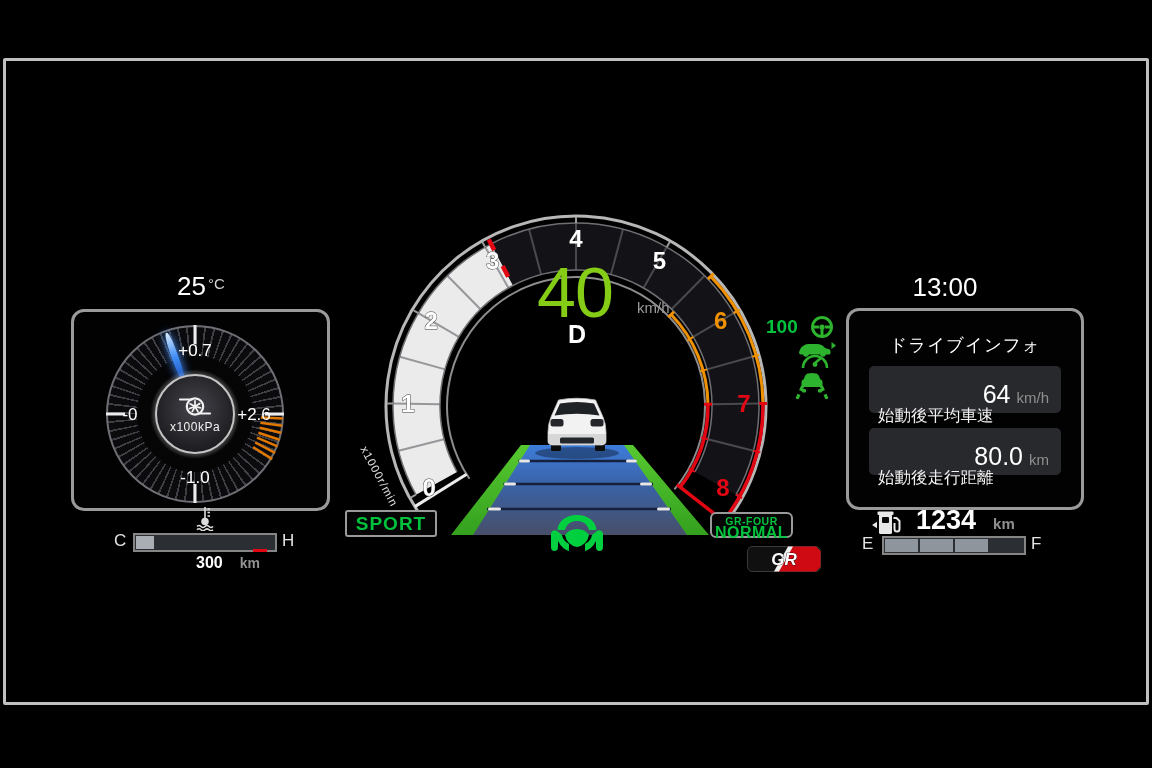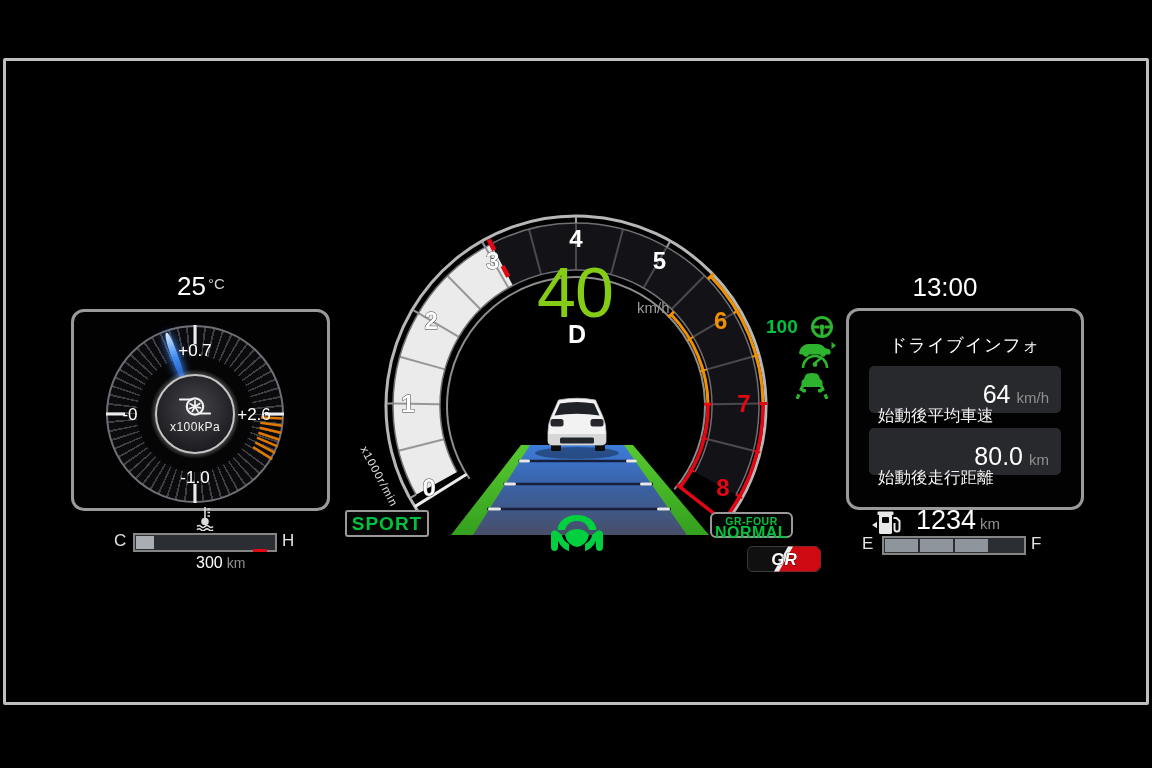--- a/index.html
+++ b/index.html
@@ -30,34 +30,34 @@
   .needle-pivot{position:absolute;left:121px;top:102px;width:0;height:0;}
   .needle{position:absolute;left:-3.5px;bottom:34px;width:7px;height:52px;border-radius:45%;
       background:linear-gradient(to top,#1b4fb4,#3f8cf5 50%,#d6ecff);
       box-shadow:0 0 8px 1px rgba(70,145,255,.85);}
   
   .bar{position:absolute;height:15px;border:2px solid #858585;background:#2b2e33;box-sizing:content-box;}
   .bar-fill{position:absolute;left:1px;top:1px;bottom:1px;background:#a9aeb5;}
   .bar-letter{position:absolute;font-size:17px;color:#e3e3e3;}
   .red-tick{position:absolute;right:8px;bottom:-2px;width:14px;height:3px;background:#e30613;}
   .fuel-seg{flex:1;margin:1px;}
-  .odo,.range{position:absolute;display:flex;align-items:baseline;gap:4px;}
+  .odo,.range{position:absolute;display:flex;align-items:baseline;gap:17px;font-weight:bold;}
   .odo .v{font-size:16px;} .odo .u{font-size:14px;color:#909090;}
   .range .v{font-size:27px;} .range .u{font-size:15px;color:#909090;}
   
   .speed{position:absolute;left:495px;top:258px;width:160px;text-align:center;font-size:70px;
          font-weight:400;letter-spacing:-1px;color:#84cc16;line-height:1;}
   .speed-unit{position:absolute;left:637px;top:299px;font-size:15px;color:#9a9a9a;}
   .gear{position:absolute;left:527px;top:320px;width:100px;text-align:center;font-size:25px;font-weight:700;}
   .rpm-unit{position:absolute;left:369px;top:444px;font-size:11.5px;color:#e0e0e0;letter-spacing:1px;
             transform:rotate(62deg);transform-origin:0 0;white-space:nowrap;}
   .set-speed{position:absolute;left:766px;top:316px;font-size:19px;font-weight:600;color:#00c23c;}
   
   .badge{position:absolute;border:2.5px solid #9a9a9a;background:#050505;color:#00c23c;text-align:center;box-sizing:border-box;}
-  .badge-sport{left:345px;top:510px;width:84px;height:27px;border-radius:3px;font-size:19px;font-weight:700;
+  .badge-sport{left:345px;top:510px;width:92px;height:27px;border-radius:3px;font-size:19px;font-weight:700;
                letter-spacing:1px;line-height:23px;}
   .badge-grfour{left:710px;top:512px;width:83px;height:26px;border-radius:6px;line-height:1;}
   .badge-grfour .l1{font-size:10.5px;font-weight:700;letter-spacing:.5px;margin-top:1.5px;}
   .badge-grfour .l2{font-size:16px;font-weight:700;letter-spacing:.5px;margin-top:-1px;}
   
   .di-title{position:absolute;left:0;top:22px;width:100%;text-align:center;font-size:17.5px;color:#fff;letter-spacing:1px;}
   .di-card{position:absolute;left:20px;width:192px;height:47px;background:#28292d;border-radius:5px;}
   .di-card .lbl{position:absolute;left:9px;top:4px;font-size:16.5px;color:#f2f2f2;margin-top:35px;}
   .di-card .val{position:absolute;right:12px;bottom:4px;display:flex;align-items:baseline;gap:6px;}
   .di-card .val .v{font-size:25px;color:#fff;}

